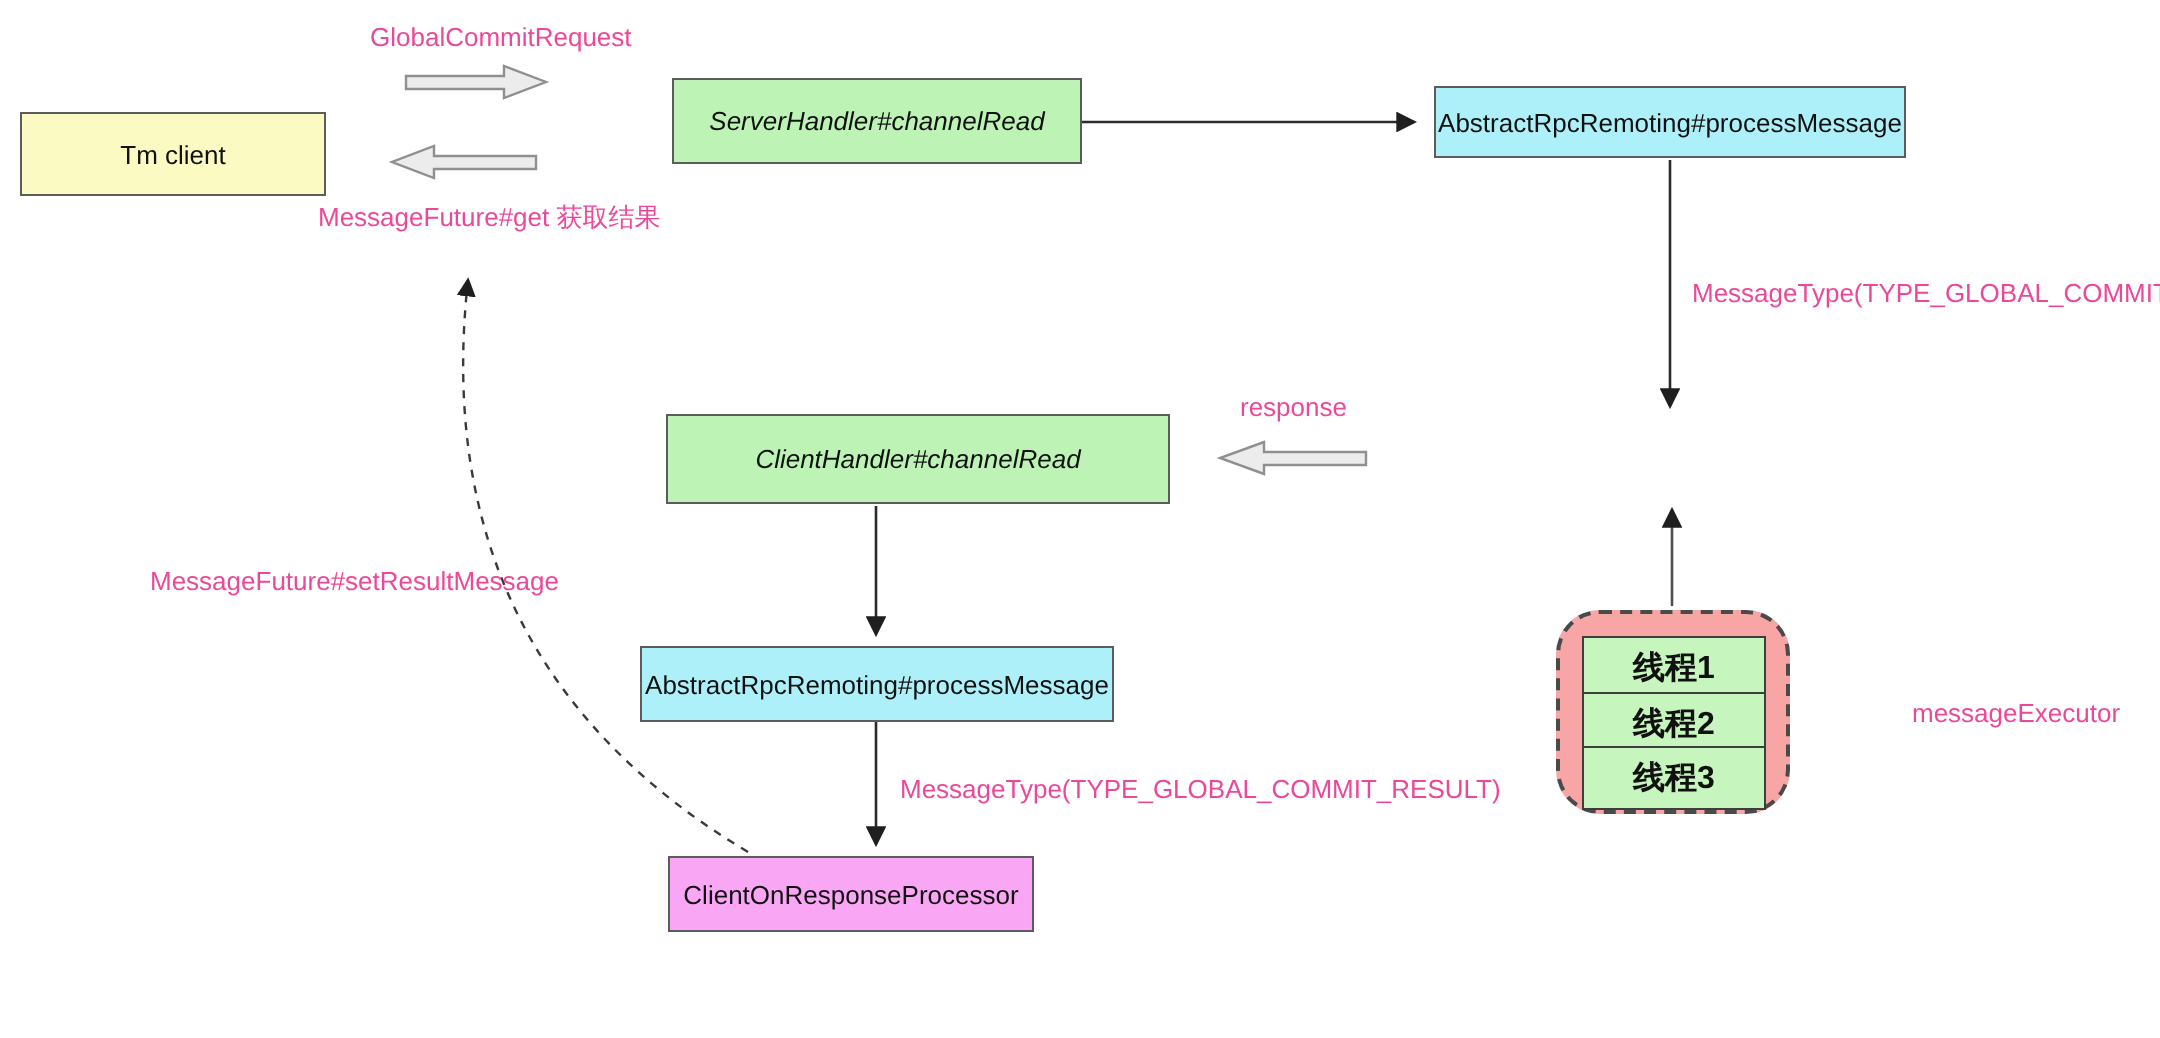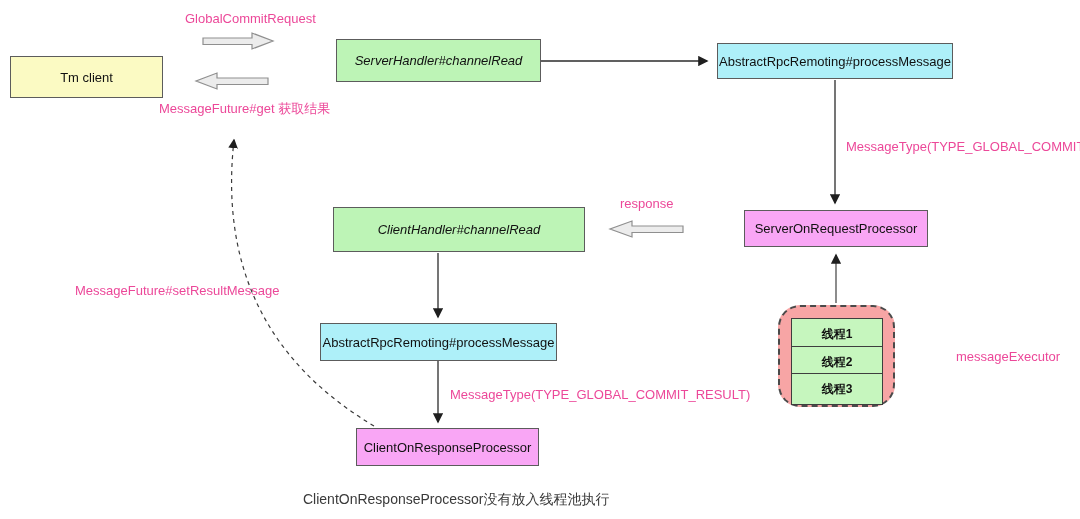--- a/index.html
+++ b/index.html
@@ -18,21 +18,21 @@
   .cyan{background:#AEF0F9;}
   .pink{background:#F9A6F5;}
   .pool{
     position:absolute;left:778px;top:305px;width:117px;height:102px;
     background:#F7A5A5;border:2px dashed #4a4a4a;border-radius:22px;box-sizing:border-box;
   }
   .thread{
     position:absolute;left:11px;width:92px;height:32px;
     display:flex;align-items:center;justify-content:center;
     background:#C6F6BE;border:1px solid #3e3e3e;box-sizing:border-box;
-    font-size:12px;color:#111;font-weight:600;white-space:nowrap;
+    font-size:16px;color:#111;font-weight:600;white-space:nowrap;
   }
   .lbl{
     position:absolute;font-size:13px;color:#ec4899;white-space:nowrap;
   }
   .note{font-size:14px;color:#3a3a3a;}
 </style>
 </head>
 <body>
 
 <div class="canvas">
@@ -62,27 +62,26 @@
 
     <polygon points="683,226 632,226 632,221 610,229 632,237 632,232.5 683,232.5" fill="#ececec" stroke="#8f8f8f" stroke-width="1.2"></polygon>
   </svg>
 
   <div class="node yellow" style="left:10px;top:36px;width:153px;height:42px;">Tm client</div>
 
   <div class="node green" style="left:336px;top:39px;width:205px;height:43px;">ServerHandler#channelRead</div>
 
   <div class="node cyan" style="left:717px;top:43px;width:236px;height:36px;">AbstractRpcRemoting#processMessage</div>
 
-  <div class="node pink" style="left:744px;top:210px;width:184px;height:37px;">ServerOnRequestProcessor</div>
 
   <div class="node green" style="left:333px;top:207px;width:252px;height:45px;">ClientHandler#channelRead</div>
 
   <div class="node cyan" style="left:320px;top:323px;width:237px;height:38px;">AbstractRpcRemoting#processMessage</div>
 
-  <div class="node pink" style="left:356px;top:428px;width:183px;height:38px;">ClientOnResponseProcessor</div>
+  <div class="node pink" style="left:334px;top:428px;width:183px;height:38px;">ClientOnResponseProcessor</div>
 
   <div class="pool">
     <div class="thread" style="top:11px;">线程1</div>
     <div class="thread" style="top:39px;">线程2</div>
     <div class="thread" style="top:66px;">线程3</div>
   </div>
 
   <div class="lbl" style="left:185px;top:11px;">GlobalCommitRequest</div>
 
   <div class="lbl" style="left:159px;top:100px;">MessageFuture#get 获取结果</div>
@@ -90,15 +89,14 @@
   <div class="lbl" style="left:846px;top:139px;">MessageType(TYPE_GLOBAL_COMMIT)</div>
 
   <div class="lbl" style="left:620px;top:196px;">response</div>
 
   <div class="lbl" style="left:450px;top:387px;">MessageType(TYPE_GLOBAL_COMMIT_RESULT)</div>
 
   <div class="lbl" style="left:44px;top:283px;margin-left:31px;">MessageFuture#setResultMessage</div>
 
   <div class="lbl" style="left:928px;top:349px;margin-left:28px;">messageExecutor</div>
 
-  <div class="lbl note" style="left:303px;top:491px;">ClientOnResponseProcessor没有放入线程池执行</div>
 
 </div>
 
 </body></html>

